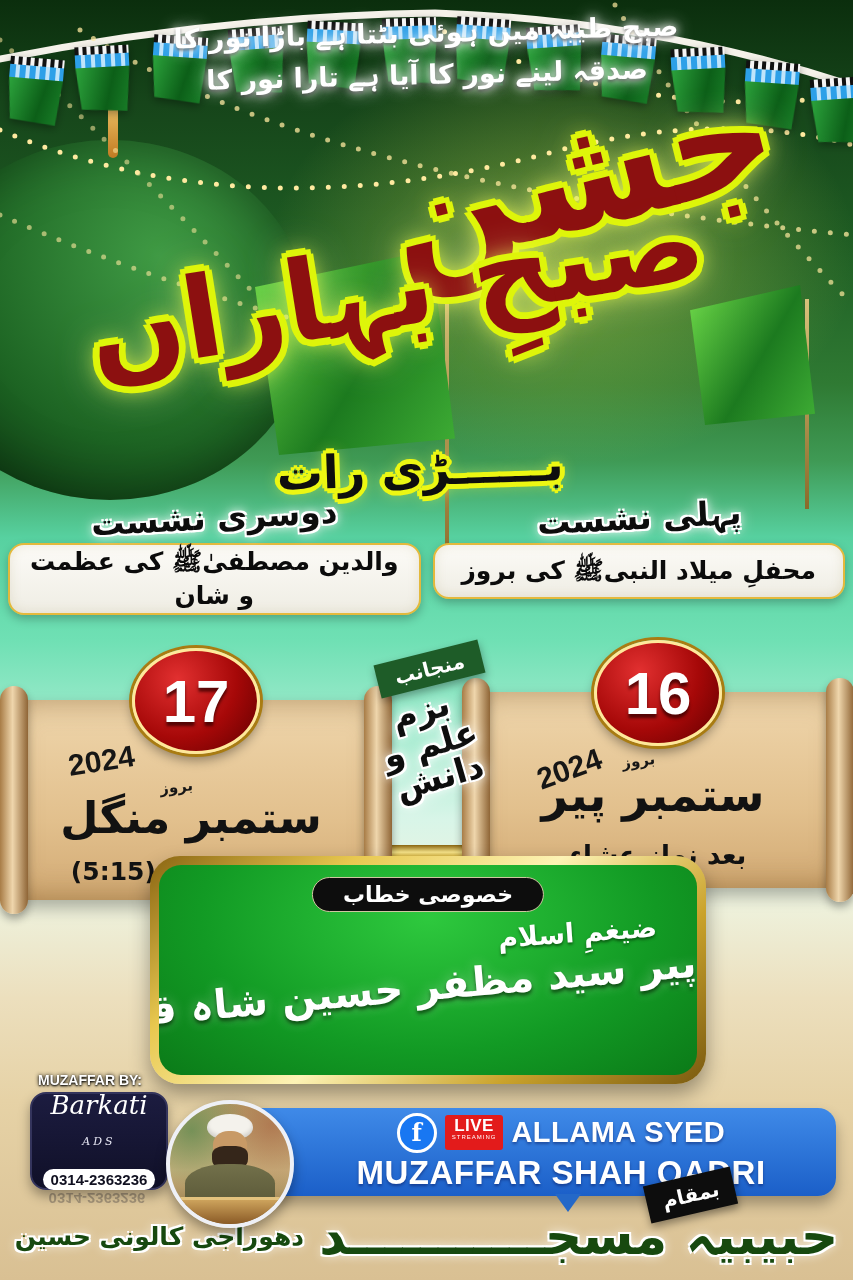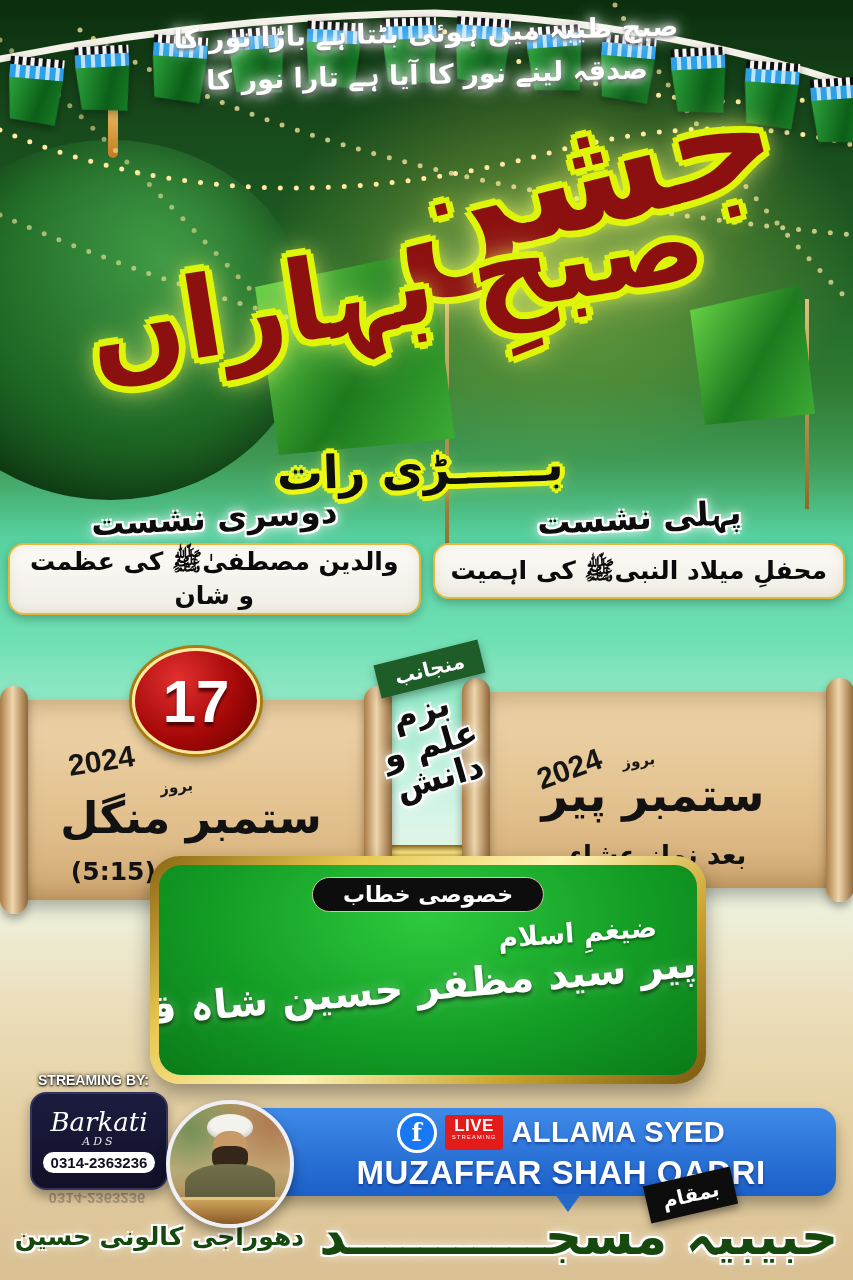--- a/index.html
+++ b/index.html
@@ -115,21 +115,21 @@
     transform:rotate(-4deg);text-shadow:0 2px 3px rgba(0,40,0,.6);}
   .big-name{position:absolute;left:0;right:0;top:98px;text-align:center;color:#fff;font-size:40px;font-weight:bold;
     white-space:nowrap;transform:rotate(-5deg);letter-spacing:-1px;
     text-shadow:0 3px 4px rgba(0,40,0,.7),0 0 14px rgba(255,255,255,.35);}
 
   
   .designed-by{position:absolute;left:38px;top:1072px;z-index:7;font-size:14px;font-weight:bold;color:#fff;
     text-shadow:0 1px 2px #000,0 0 4px #000;}
   .barkati{position:absolute;left:30px;top:1092px;width:134px;height:94px;z-index:7;
     background:linear-gradient(180deg,#1c1c40,#101028);border:2px solid #34345c;border-radius:16px;
-    display:flex;flex-direction:column;align-items:center;justify-content:center;gap:1px;
+    display:flex;flex-direction:column;align-items:center;justify-content:center;gap:18px;
     box-shadow:0 6px 12px rgba(0,0,0,.35);text-align:right;}
   .barkati .bname{font-family:"DejaVu Serif",serif;font-style:italic;font-size:26px;color:#fff;line-height:1;}
   .barkati .bads{font-family:"DejaVu Serif",serif;font-style:italic;font-size:11px;color:#e8e8f5;letter-spacing:3px;line-height:1;}
   .phone-pill{margin-top:4px;background:#fff;border-radius:11px;padding:2px 8px;font-size:15px;font-weight:bold;color:#101020;}
   .phone-refl{position:absolute;left:30px;top:1190px;width:134px;text-align:center;font-size:15px;font-weight:bold;
     color:#101020;opacity:.28;transform:scaleY(-1);z-index:6;}
 
   
   .live-bar{position:absolute;left:226px;top:1108px;width:610px;height:88px;border-radius:18px;z-index:7;
     background:linear-gradient(180deg,#3f8ae8,#1b5fc8);box-shadow:0 8px 14px rgba(0,0,0,.3);
@@ -266,29 +266,30 @@
     <div class="l">صدقہ لینے نور کا آیا ہے تارا نور کا</div>
   </div>
 
   <div class="t-word t1 urdu">جشن</div>
   <div class="t-word t2 urdu">صبحِ بہاراں</div>
   <div class="bari urdu">بــــــڑی رات</div>
 
   <div class="sessions">
     <div class="session urdu">
       <div class="session-header">پہلی نشست</div>
-      <div class="session-box">محفلِ میلاد النبیﷺ کی اہمیت</div>
+      <div class="session-box">محفلِ میلاد النبیﷺ کی بروز</div>
     </div>
     <div class="session urdu">
       <div class="session-header">دوسری نشست</div>
       <div class="session-box">والدین مصطفیٰﷺ کی عظمت و شان</div>
     </div>
   </div>
 
   <div class="scroll scroll-16">
+    <div class="day-badge latin">16</div>
     <div class="yr yr-16 latin">2024</div>
     <div class="broz broz-16 urdu">بروز</div>
     <div class="sc-main sc-main-16 urdu">ستمبر پیر</div>
     <div class="sc-time sc-time-16 urdu">بعد نماز عشاء</div>
   </div>
 
   <div class="scroll scroll-17">
     <div class="day-badge latin">17</div>
     <div class="yr yr-17 latin">2024</div>
     <div class="broz broz-17 urdu">بروز</div>
@@ -303,21 +304,21 @@
 
   <div class="gold-strip"></div>
   <div class="panel-outer">
     <div class="panel-inner">
       <div class="pill urdu">خصوصی خطاب</div>
       <div class="honorific urdu">ضیغمِ اسلام</div>
       <div class="big-name urdu">پیر سید مظفر حسین شاہ قادری</div>
     </div>
   </div>
 
-  <div class="designed-by latin">STREAMING BY:</div>
+  <div class="designed-by latin">MUZAFFAR BY:</div>
   <div class="barkati">
     <div class="bname">Barkati</div>
     <div class="bads">ADS</div>
     <div class="phone-pill latin">0314-2363236</div>
   </div>
   <div class="phone-refl latin">0314-2363236</div>
 
   <div class="live-bar latin">
     <div class="tail"></div>
     <div class="lb-row1">

